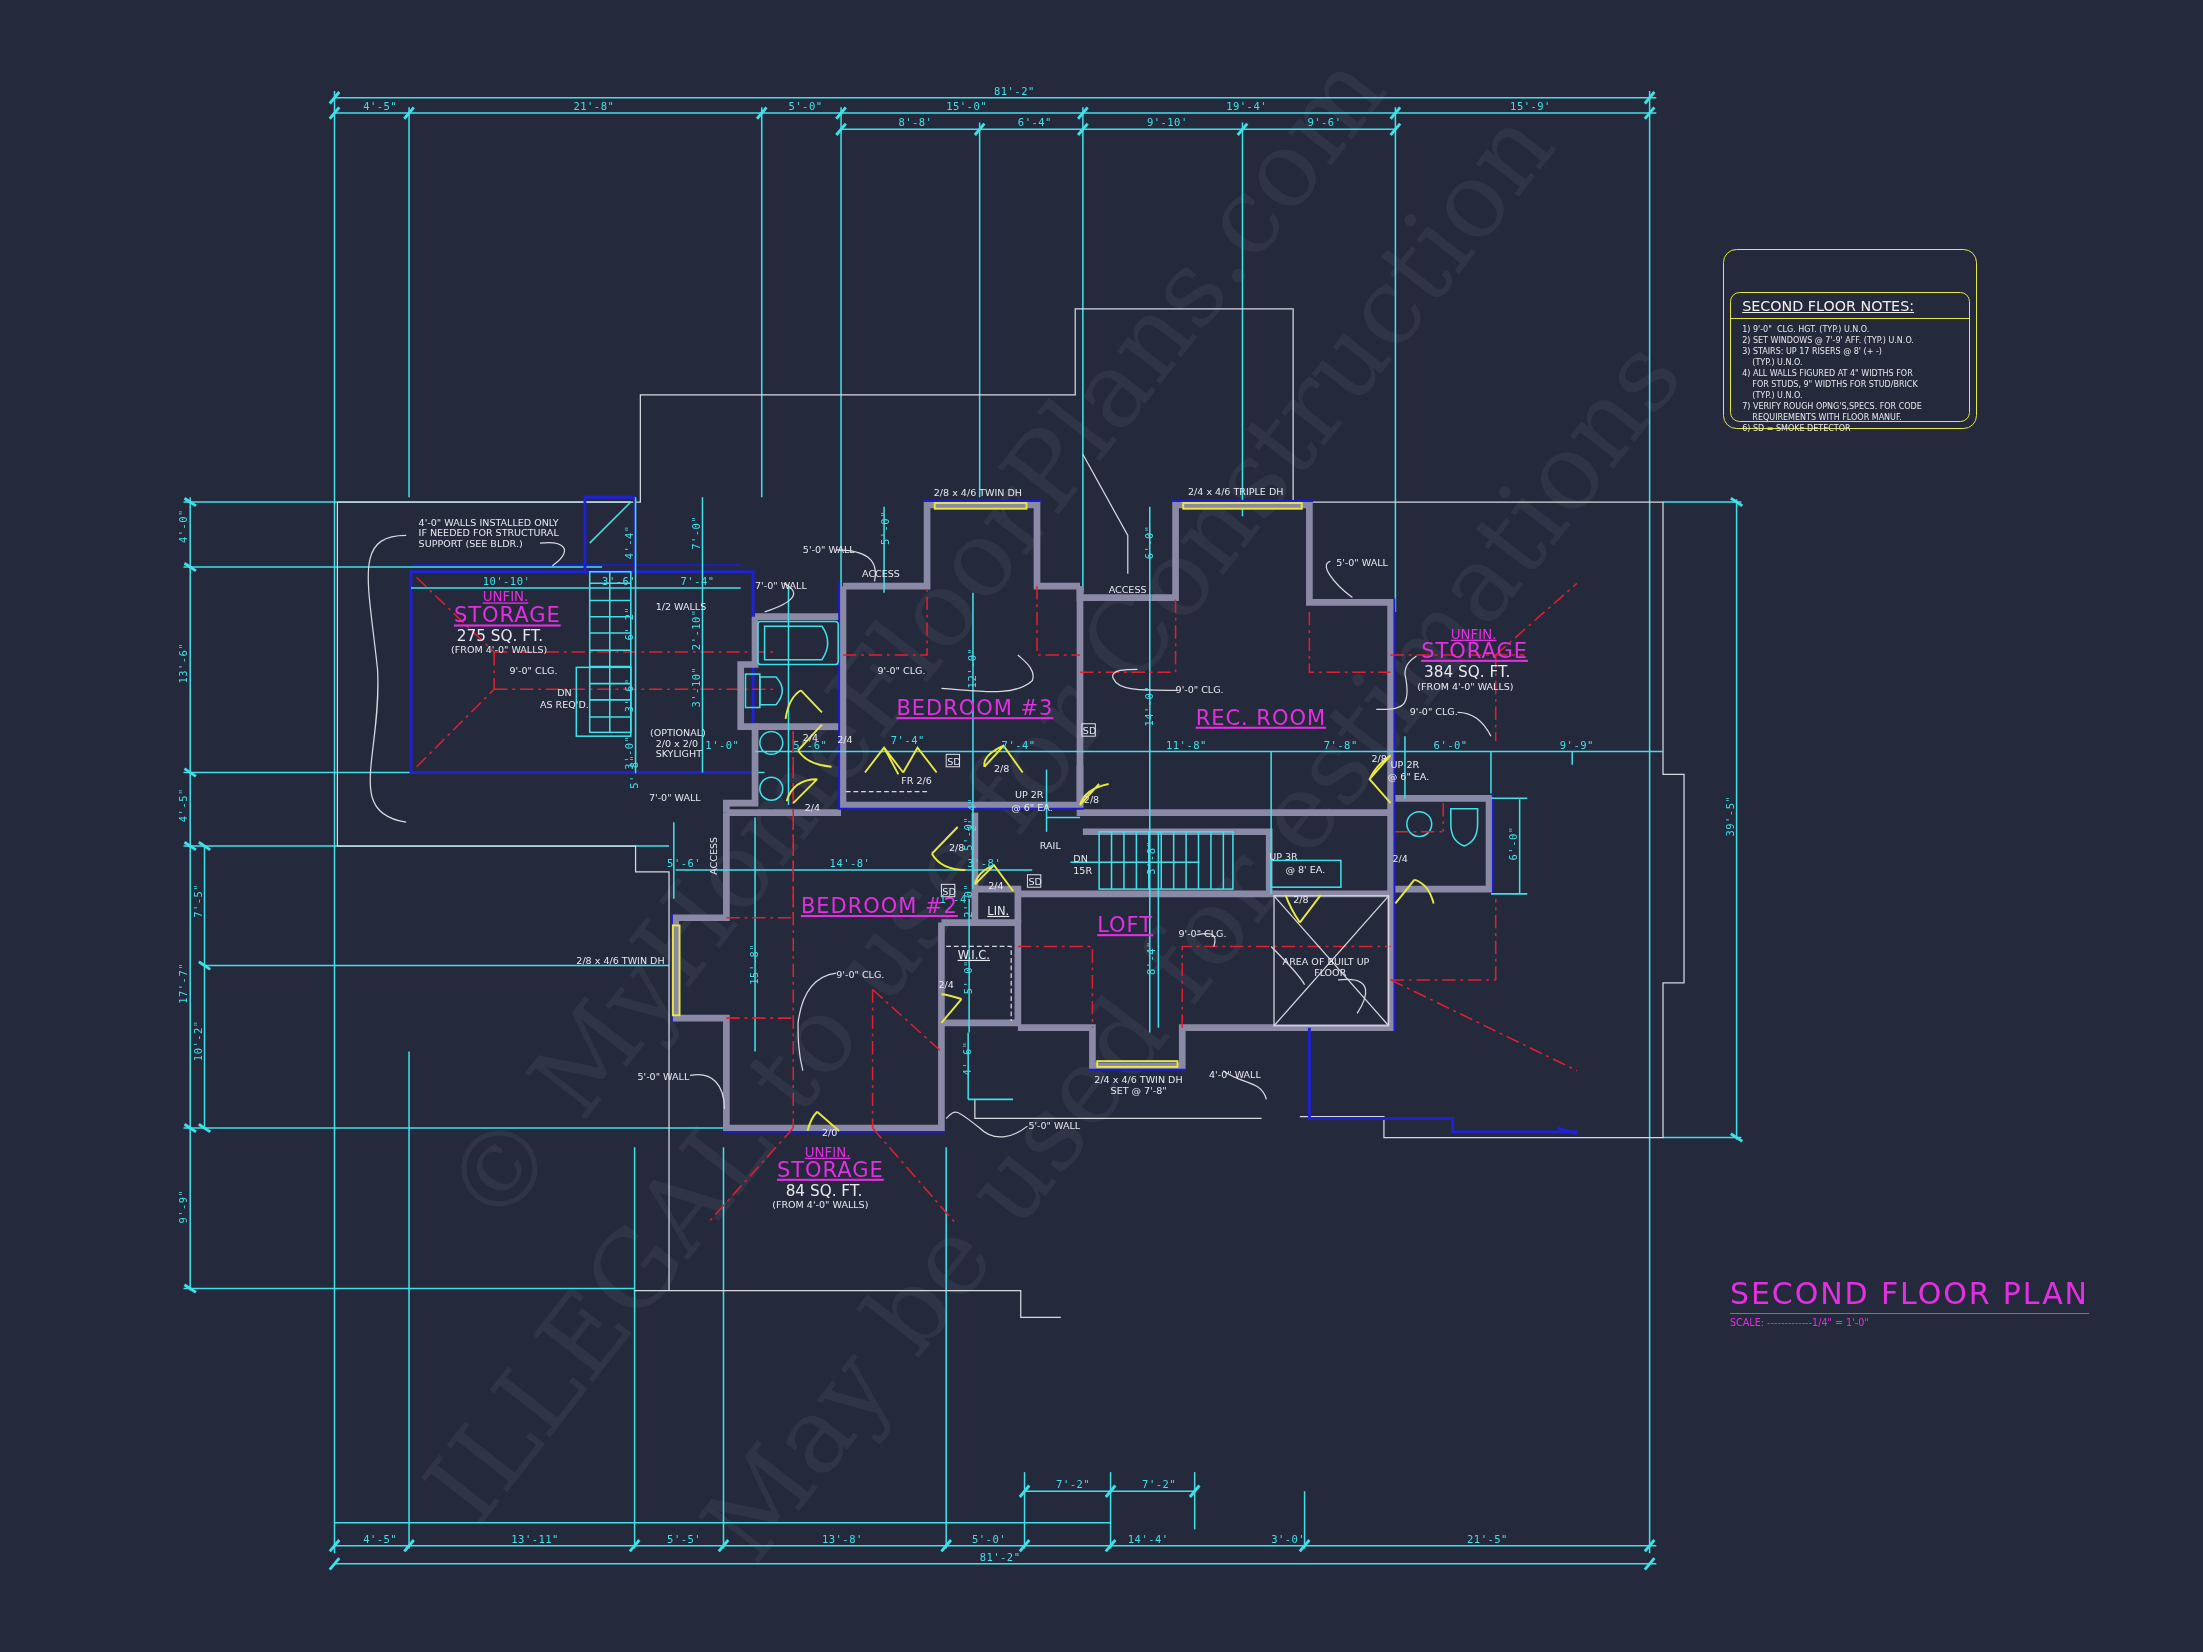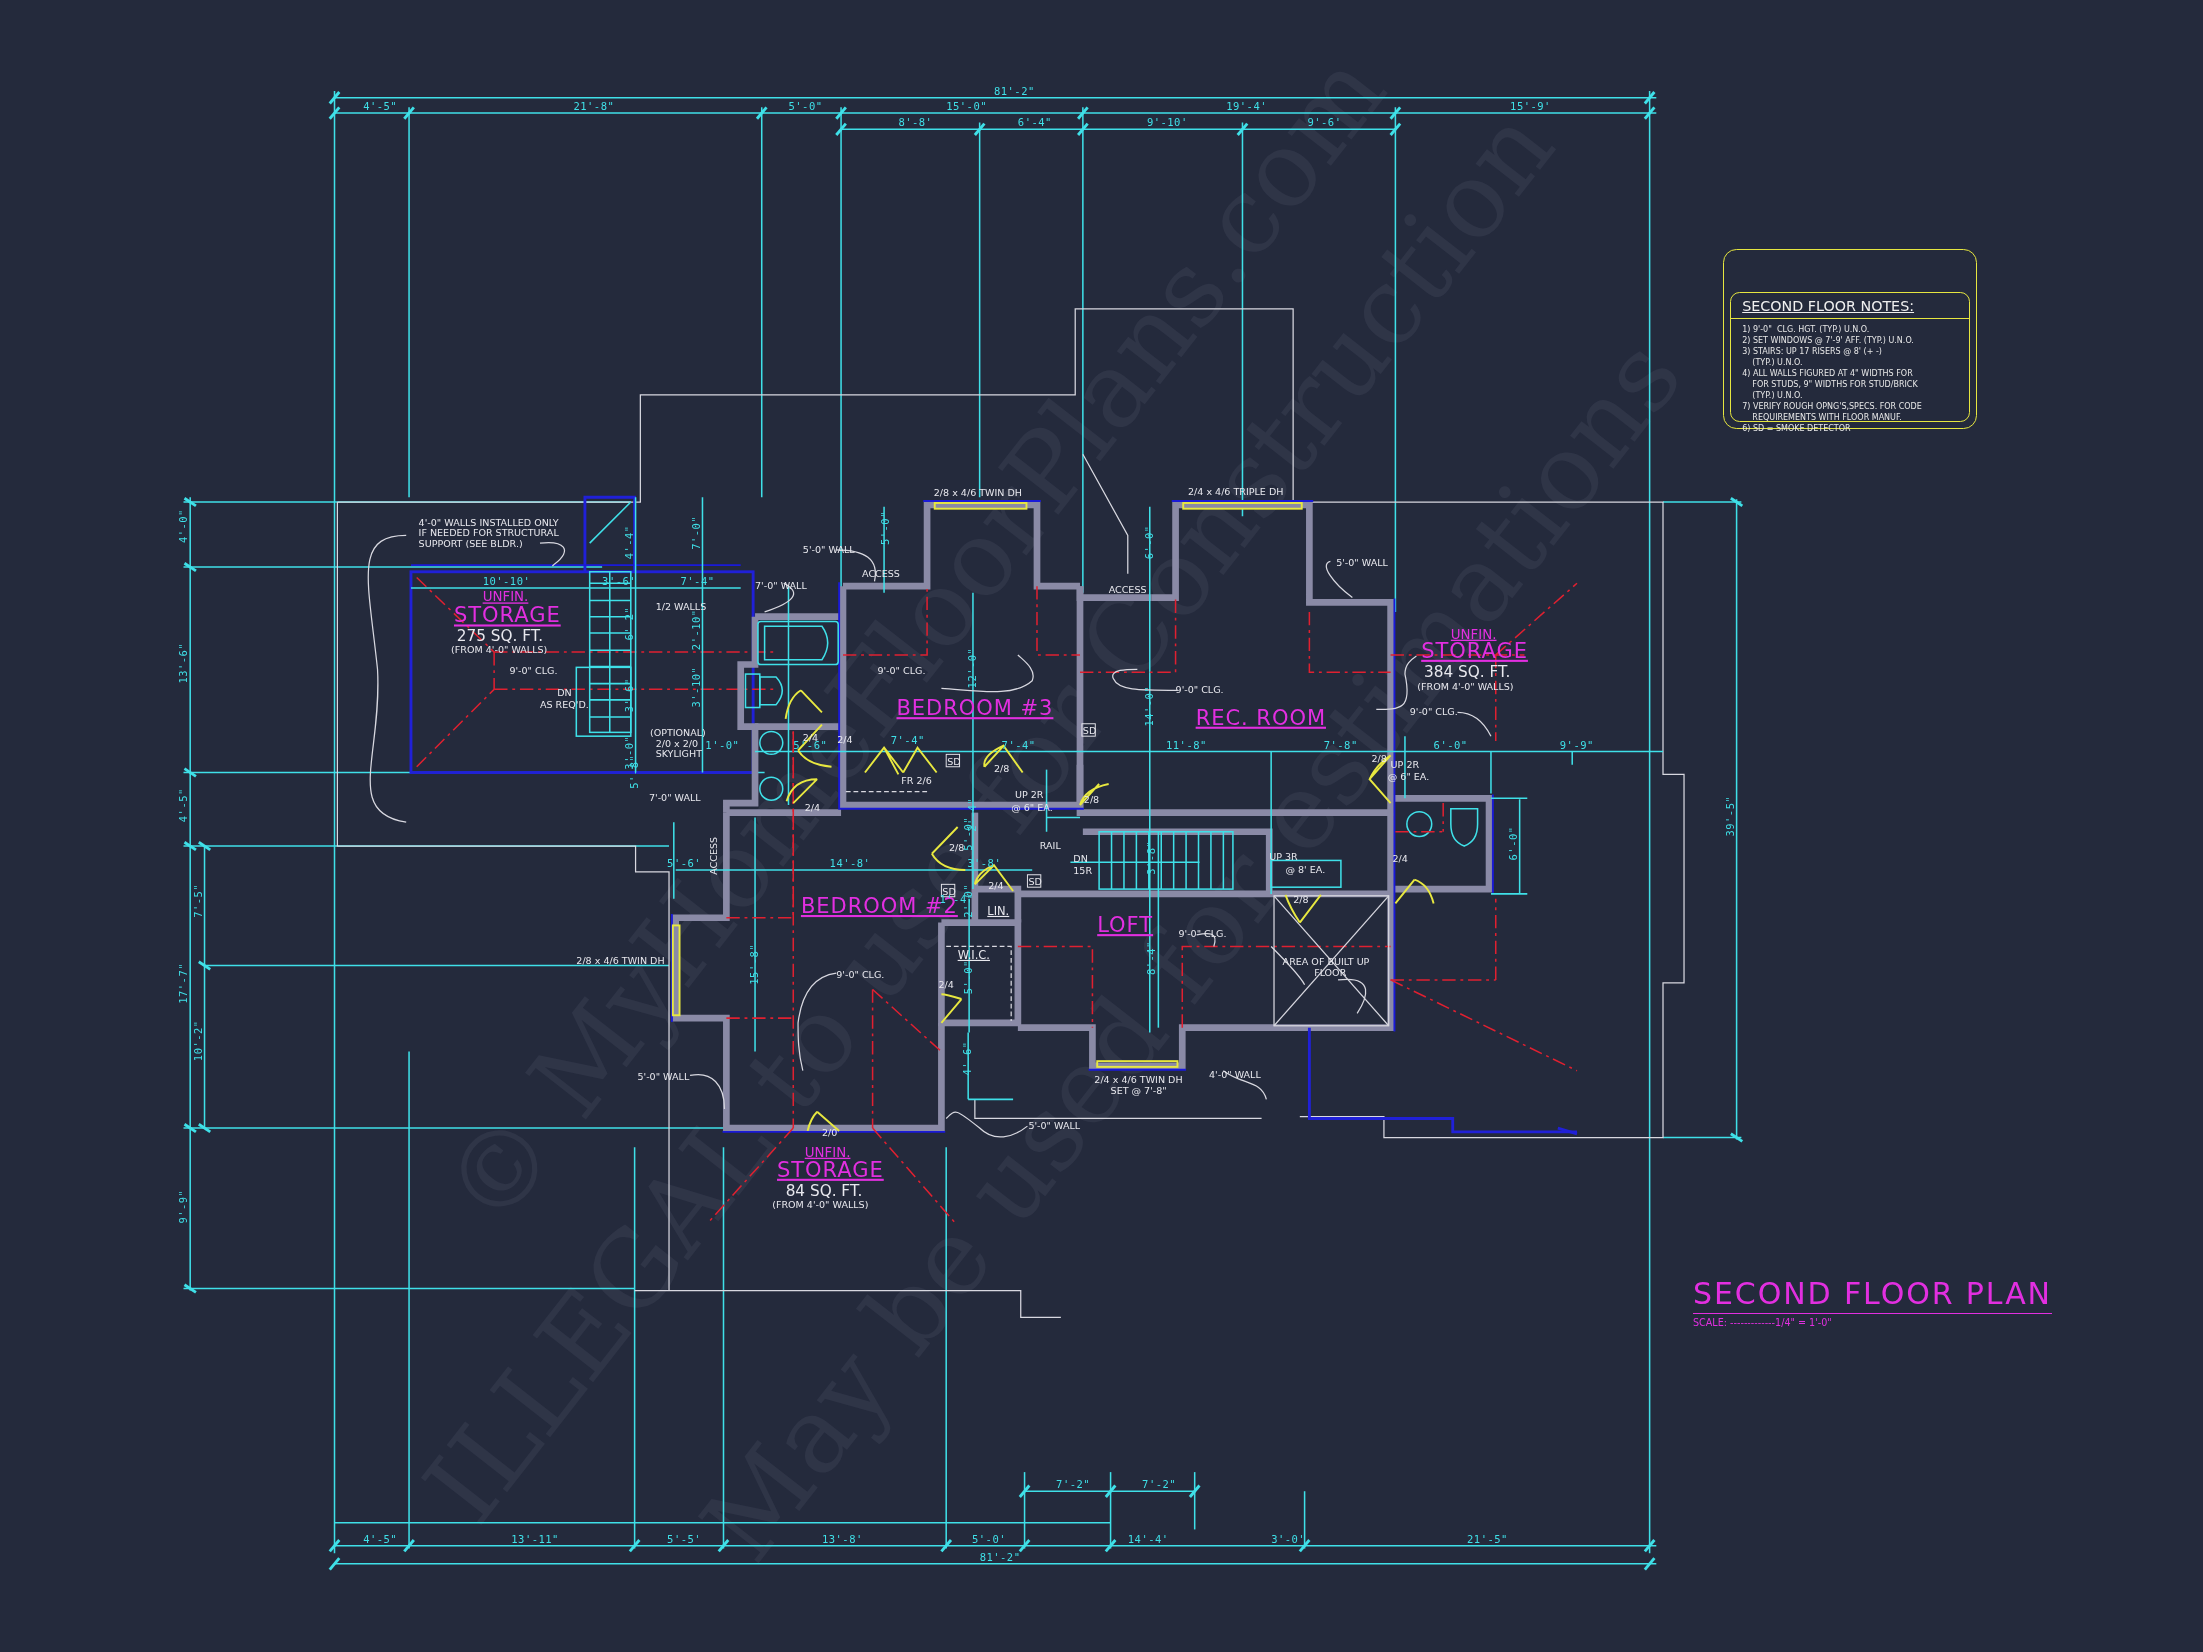--- a/index.html
+++ b/index.html
@@ -18,21 +18,21 @@
   .blue { stroke:#2020d8; stroke-width:3; fill:none; }
   .red { stroke:#e02030; stroke-width:1.6; fill:none; stroke-dasharray:14 5 3 5; }
   .yellow { stroke:#e8e840; stroke-width:2; fill:none; }
   .tick { stroke:#3fe0e8; stroke-width:3; }
   .wm { fill:rgba(200,205,220,0.07); font-family:"DejaVu Serif", serif; font-size:110px; }
   #notes { position:absolute; left:1723px; top:249px; width:254px; height:180px; border:1.9px solid #e6e640; border-radius:13.4px; box-sizing:border-box; }
   #notes .inner { position:absolute; left:5.7px; top:5.7px; right:5.7px; bottom:5.7px; border:1.4px solid #e6e640; border-radius:9.6px;margin-top:36px; }
   #notes .title { color:#f0f0f0; font-family:"DejaVu Sans", sans-serif; font-size:14.3px; padding:5.7px 9.6px 3.8px 11.5px; text-decoration:underline; border-bottom:1.4px solid #e6e640; }
   #notes ul { list-style:none; margin:0; padding:4.8px 9.6px 0 11.5px; }
   #notes li { color:#e8e8e8; font-family:"DejaVu Sans", sans-serif; font-size:8px; line-height:11px; white-space:pre; }
-  #title-block { position:absolute; left:1693px; top:1276px; }
+  #title-block { position:absolute; left:1730px; top:1276px; }
   #title-block .t { color:#e22fe0; font-family:"DejaVu Sans", sans-serif; font-size:30px; letter-spacing:1.9px; border-bottom:1.9px solid #e22fe0; padding-bottom:1.9px; white-space:nowrap; }
   #title-block .s { color:#e22fe0; font-family:"DejaVu Sans", sans-serif; font-size:9.6px; margin-top:2.9px; white-space:nowrap; }
 </style>
 </head>
 <body>
 
 <svg id="plan" viewBox="0 0 2305 1729" xmlns="http://www.w3.org/2000/svg">
 
   <g>
     <text class="wm" transform="translate(520,1290) rotate(-52)" font-size="100">© MyHomeFloorPlans.com</text>

